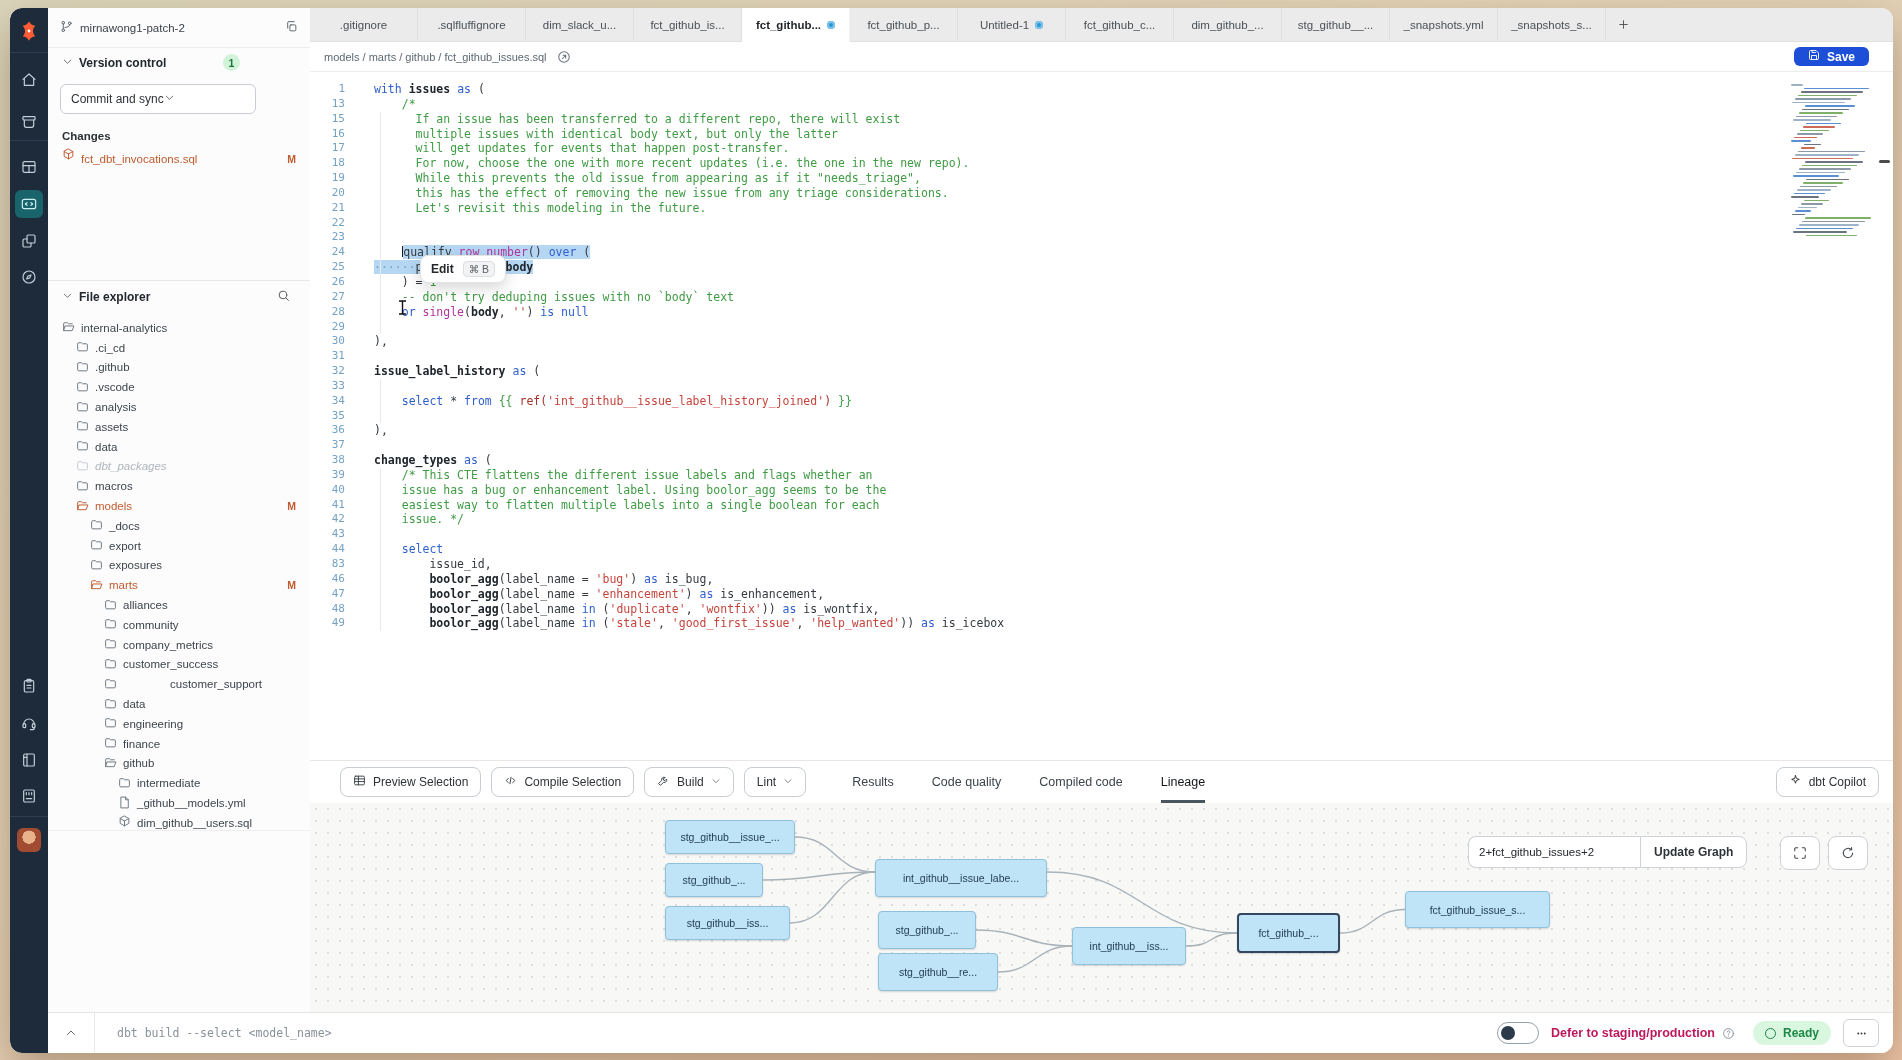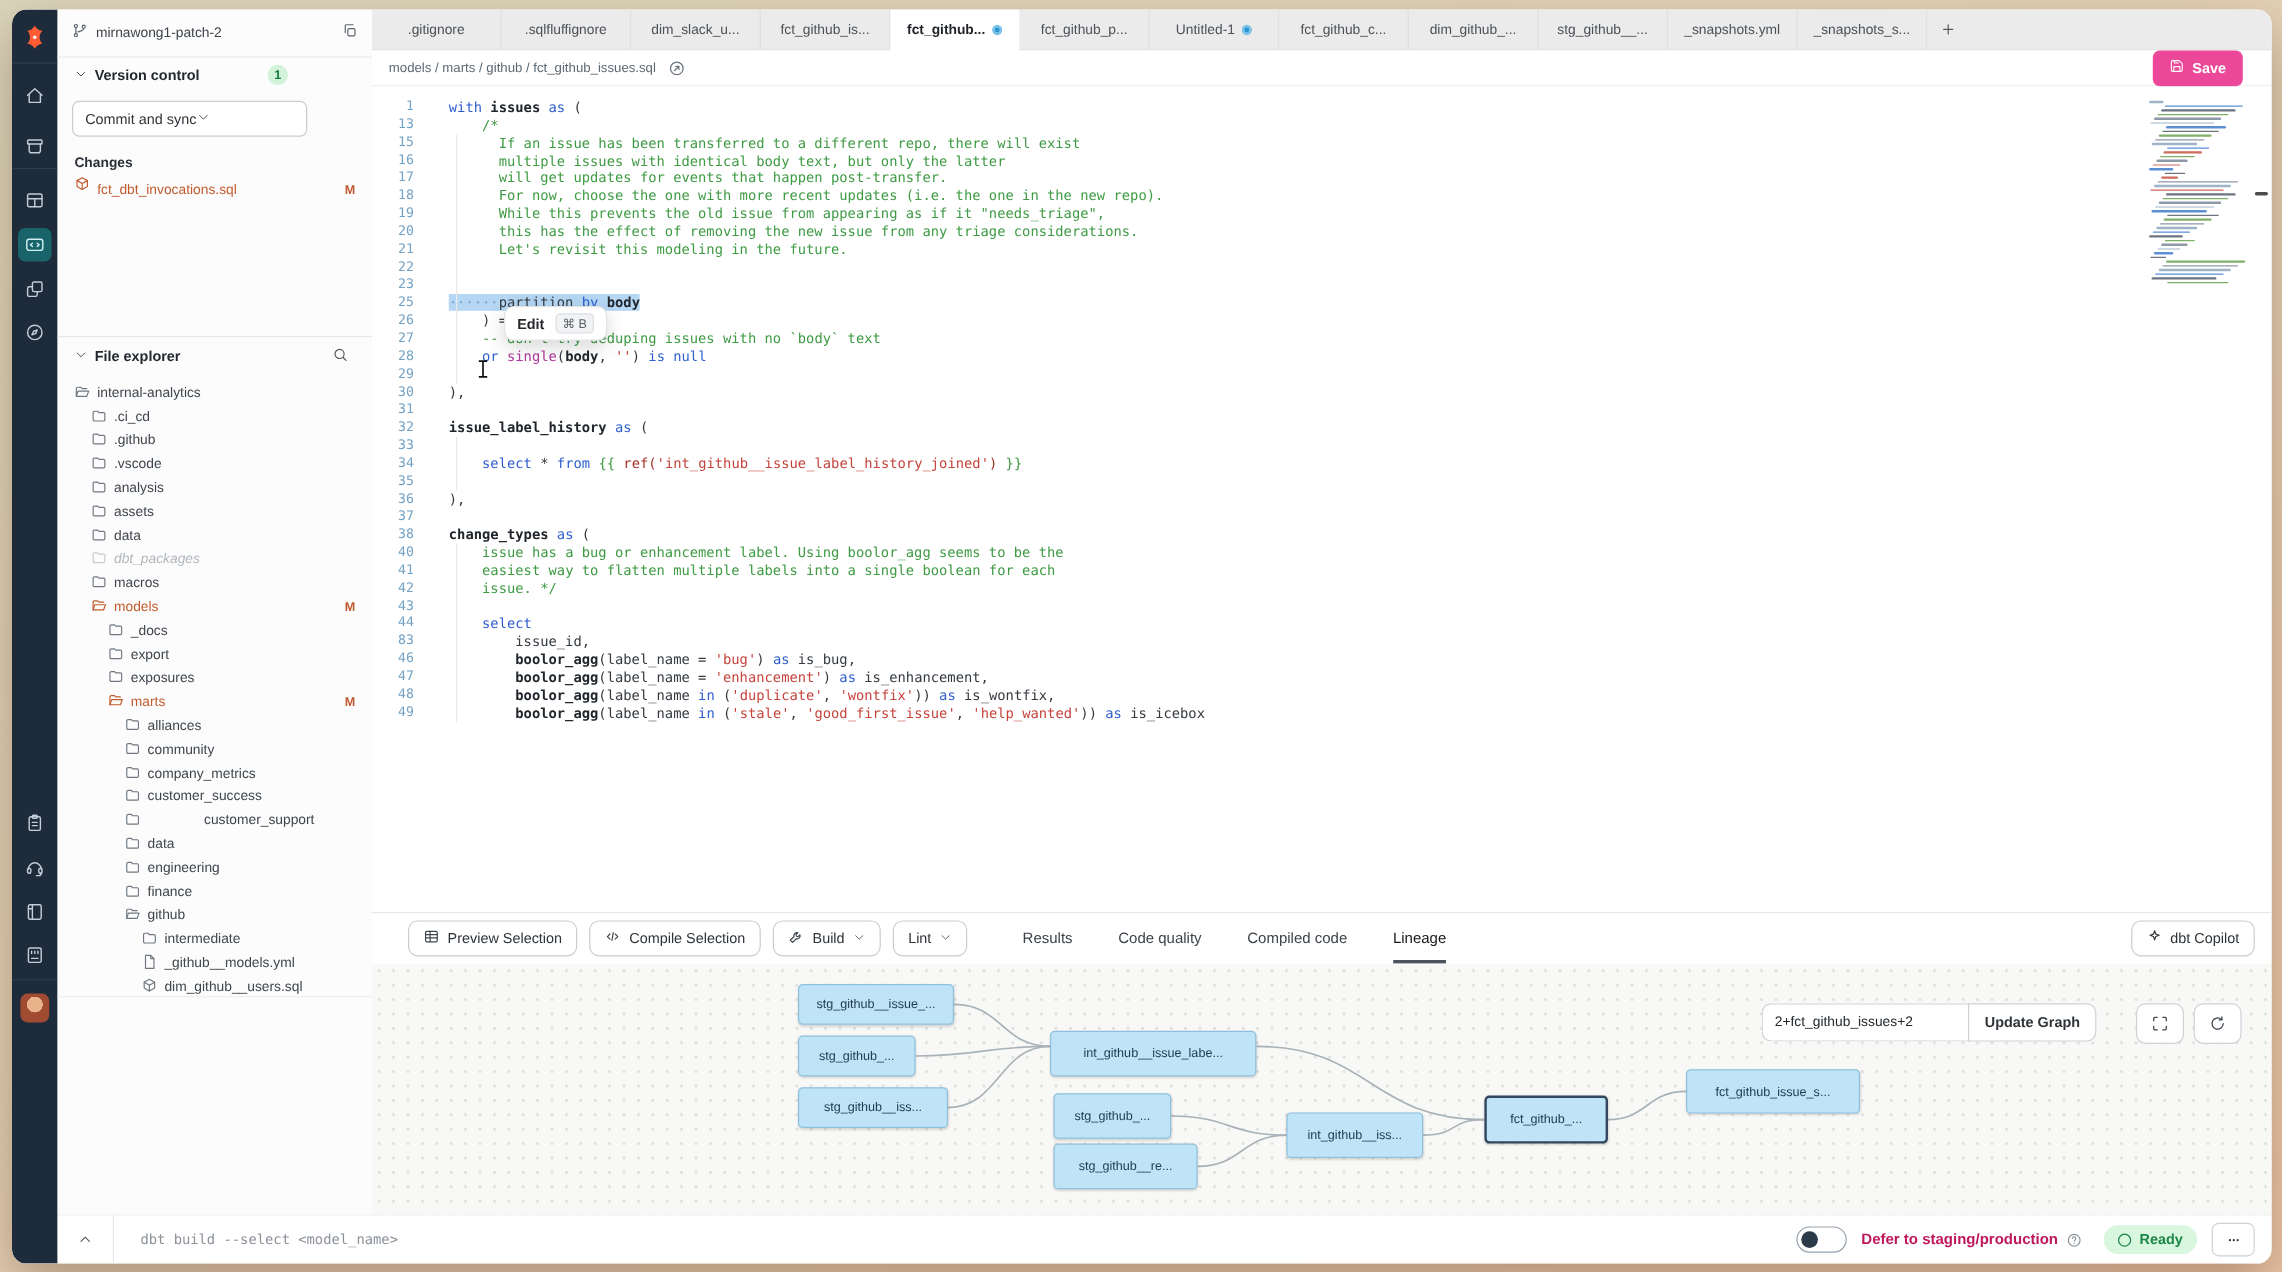--- a/index.html
+++ b/index.html
@@ -50,21 +50,21 @@
   .tabbar{position:absolute;left:0;top:0;width:100%;height:34px;background:#ebebeb;display:flex;border-bottom:1px solid #e0e0e0;box-sizing:border-box;}
   .tab{flex:none;width:107px;display:flex;align-items:center;justify-content:center;font-size:11.5px;color:#4b5157;border-right:1px solid rgba(0,0,0,.05);cursor:pointer;gap:6px;white-space:nowrap;}
   .tab.active{background:#fff;color:#1f2328;font-weight:bold;border-bottom:1px solid #fff;margin-bottom:-1px;}
   .dot{width:8px;height:8px;border-radius:50%;background:#2a95d2;box-shadow:inset 0 0 0 2px #7ec4e8;}
   .tab-plus{width:34px;display:flex;align-items:center;justify-content:center;color:#555;cursor:pointer;}
   .tab-plus svg{width:13px;height:13px;}
   .crumbrow{position:absolute;left:0;top:34px;width:100%;height:30px;background:#fff;border-bottom:1px solid #ededed;display:flex;align-items:center;box-sizing:border-box;padding:0 14px;}
   .crumb{font-size:11px;color:#5d6872;}
   .crumb-ic{margin-left:10px;color:#6a737c;display:flex;}
   .crumb-ic svg{width:14px;height:14px;}
-  .save-btn{margin-left:auto;margin-right:10px;height:30px;background:#ec4899;color:#fff;border-radius:6px;display:flex;align-items:center;padding:0 14px;font-size:12px;font-weight:bold;gap:7px;cursor:pointer;}
+  .save-btn{margin-left:auto;margin-right:10px;height:19px;background:#1d4ed8;color:#fff;border-radius:6px;display:flex;align-items:center;padding:0 14px;font-size:12px;font-weight:bold;gap:7px;cursor:pointer;}
   .save-btn svg{width:12px;height:12px;}
   
   .editor{position:absolute;left:0;top:64px;width:100%;height:688px;background:#fff;overflow:hidden;cursor:text;}
   .codepane{position:absolute;left:0;top:10px;width:100%;}
   .cl{position:relative;height:14.85px;display:flex;font-family:"DejaVu Sans Mono",monospace;font-size:11.5px;line-height:14.85px;}
   .ln{flex:none;width:46px;text-align:right;padding-right:11px;box-sizing:border-box;color:#74a2c4;font-size:11px;user-select:none;}
   .code{white-space:pre;position:relative;margin-left:18px;}
   .cl.g .code::before{content:"";position:absolute;left:6px;top:0;bottom:0;border-left:1px solid #e9e9e9;}
   .k{color:#2f5fce}.c{color:#3f9b44}.s{color:#c5443c}.f{color:#b0369b}.n{color:#3f9b44}
   .b{color:#20262c;font-weight:bold}.v{color:#343a40}.j{color:#3f9b44}.r{color:#a2322a}
@@ -517,20 +517,24 @@
           </div>
           <div class="cl g">
             <span class="ln">22</span>
             <span class="code"></span>
           </div>
           <div class="cl g">
             <span class="ln">23</span>
             <span class="code"></span>
           </div>
           <div class="cl g">
+            <span class="ln">24</span>
+            <span class="code"><span class="v">    </span><span class="caret"></span><span class="v sel">qualify </span><span class="f sel">row_number</span><span class="v sel">() </span><span class="k sel">over</span><span class="v sel"> (</span></span>
+          </div>
+          <div class="cl g">
             <span class="ln">25</span>
             <span class="code"><span class="ws sel">······</span><span class="v sel">partition </span><span class="k sel">by</span><span class="v sel"> </span><span class="b sel">body</span></span>
           </div>
           <div class="cl g">
             <span class="ln">26</span>
             <span class="code"><span class="v">    ) = </span><span class="n">1</span></span>
           </div>
           <div class="cl g">
             <span class="ln">27</span>
             <span class="code"><span class="v">    </span><span class="c">-- don't try deduping issues with no `body` text</span></span>
@@ -571,20 +575,24 @@
             <span class="ln">36</span>
             <span class="code"><span class="v">),</span></span>
           </div>
           <div class="cl">
             <span class="ln">37</span>
             <span class="code"></span>
           </div>
           <div class="cl">
             <span class="ln">38</span>
             <span class="code"><span class="b">change_types</span><span class="v"> </span><span class="k">as</span><span class="v"> (</span></span>
+          </div>
+          <div class="cl g">
+            <span class="ln">39</span>
+            <span class="code"><span class="v">    </span><span class="c">/* This CTE flattens the different issue labels and flags whether an</span></span>
           </div>
           <div class="cl g">
             <span class="ln">40</span>
             <span class="code"><span class="v">    </span><span class="c">issue has a bug or enhancement label. Using boolor_agg seems to be the</span></span>
           </div>
           <div class="cl g">
             <span class="ln">41</span>
             <span class="code"><span class="v">    </span><span class="c">easiest way to flatten multiple labels into a single boolean for each</span></span>
           </div>
           <div class="cl g">

